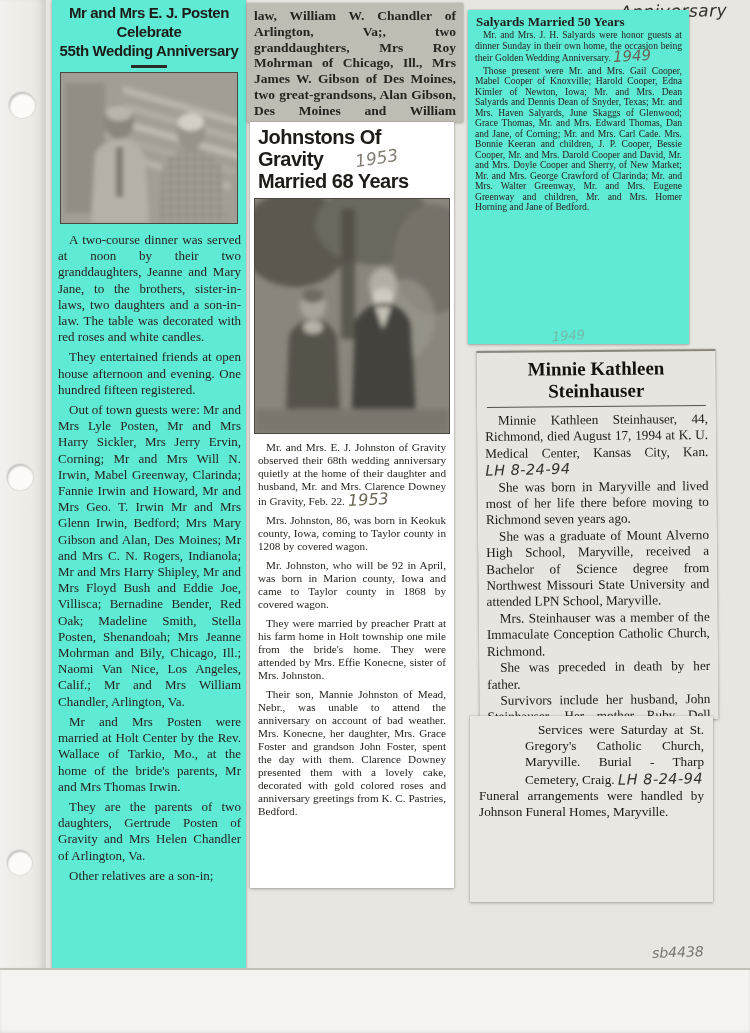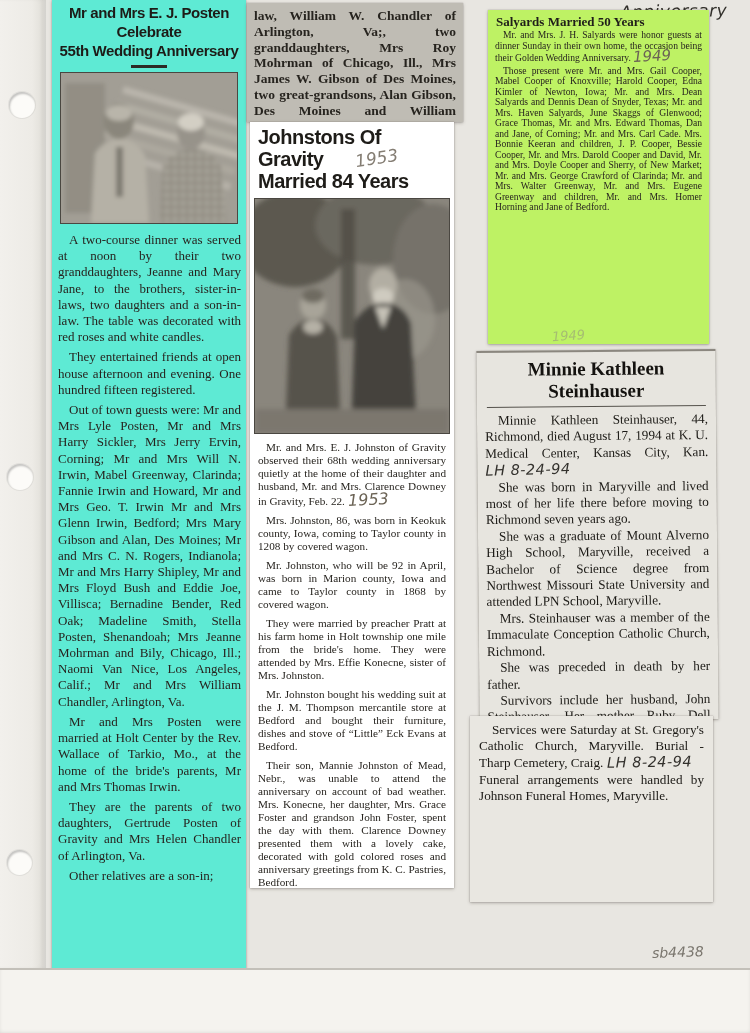--- a/index.html
+++ b/index.html
@@ -53,41 +53,41 @@
   .clip.johnston{left:250px;top:122px;width:204px;height:766px;background:#ffffff;}
   .johnston-head{
     margin:4px 8px 0;font-family:"Liberation Sans",sans-serif;font-weight:bold;
     font-size:20px;line-height:22px;letter-spacing:-0.5px;color:#1e1c18;
   }
   .johnston-head span{display:block;}
   .johnston-photo{width:194px;height:234px;margin:6px auto 0;}
   .johnston-body{padding:7px 8px 0;font-size:11.2px;line-height:13px;}
   .johnston-body p{margin-bottom:6px;text-indent:8px;}
   
-  .clip.salyards{left:488px;top:10px;width:221px;height:334px;background:#bef264;}
+  .clip.salyards{left:468px;top:10px;width:221px;height:334px;background:#5eead4;}
   .salyards-head{
     margin:4px 8px 1px;font-size:13px;line-height:15px;font-weight:bold;color:#201e1a;
   }
   .salyards-body{padding:0 7px;font-size:9.6px;line-height:10.5px;}
   .salyards-body p{margin-bottom:2px;text-indent:8px;}
   
   .clip.minnie{left:478px;top:350px;width:239px;height:368px;background:#e7e5df;
     transform:rotate(-0.5deg);color:#1b1915;border-top:2px solid #8b877f;}
   .minnie-head{
     margin:6px 4px 0;font-size:19px;line-height:22px;font-weight:bold;text-align:center;
     font-family:"Liberation Serif",serif;color:#14120f;
   }
   .minnie-head span{display:block;}
   .minnie-rule{height:1px;background:#55524c;margin:4px 10px 3px;}
   .minnie-body{padding:2px 8px 0;font-size:13.2px;line-height:16.4px;}
   .minnie-body p{text-indent:13px;margin-bottom:0;}
   .clip.minnie-cont{left:470px;top:716px;width:243px;height:186px;background:#e9e7e1;color:#1b1915;}
   .minnie-cont-body{padding:6px 9px 0;font-size:13.2px;line-height:16.2px;}
   .minnie-cont-body p{text-indent:0;margin-bottom:0;}
-  .minnie-cont-body p.ind{text-indent:13px;}
+  .minnie-cont-body p.ind{text-indent:13px;margin-left:46px;}
   
   .hand{font-family:"DejaVu Sans",sans-serif;font-style:italic;white-space:nowrap;}
   .hand.inline{display:inline-block;text-indent:0;}
   .hw-anniversary{position:absolute;left:620px;top:1px;font-size:17px;color:#33312c;transform:rotate(-1deg);letter-spacing:0.5px;}
   .hw-catalog{position:absolute;left:652px;top:944px;font-size:14px;color:#7a766e;transform:rotate(-2deg);}
   .hw-1953-photo{position:absolute;left:355px;top:148px;font-size:17px;color:#6f675b;opacity:0.85;transform:rotate(-9deg);}
   .hw-faint{position:absolute;left:552px;top:328px;font-size:13px;color:#8d897f;opacity:0.5;transform:rotate(-4deg);}
   .hand.pencil{color:#6b6355;font-size:15px;transform:rotate(-3deg);}
   .hand.pencil.big{font-size:16px;}
   .hand.pen{color:#33312d;font-size:14.5px;transform:rotate(-1deg);letter-spacing:0.5px;}
@@ -153,21 +153,21 @@
 
 <div class="clip chandler">
   <div class="chandler-body">
     <p>law, William W. Chandler of Arlington, Va;, two granddaughters, Mrs Roy Mohrman of Chicago, Ill., Mrs James W. Gibson of Des Moines, two great-grandsons, Alan Gibson, Des Moines and William Mohrman, Chicago, Ill.</p>
   </div>
 </div>
 
 <div class="clip johnston">
   <div class="johnston-head">
     <span>Johnstons Of Gravity</span>
-    <span>Married 84 Years</span>
+    <span>Married 68 Years</span>
   </div>
   <div class="photo-frame johnston-photo">
     <svg width="194" height="234" viewBox="0 0 194 234">
       <defs>
           <filter id="soft2">
             <feGaussianBlur stdDeviation="2.6"></feGaussianBlur>
           </filter>
         </defs>
       <rect width="194" height="234" fill="#8a867d"></rect>
       <g filter="url(#soft2)">
@@ -186,21 +186,20 @@
         <path d="M120 108 L128 130 L136 108 Z" fill="#c6c2b7"></path>
         <rect x="0" y="210" width="194" height="24" fill="#7b776e"></rect>
       </g>
     </svg>
   </div>
   <div class="johnston-body">
     <p><span>Mr. and Mrs. E. J. Johnston of Gravity observed their 68th wedding anniversary quietly at the home of their daughter and husband, Mr. and Mrs. Clarence Downey in Gravity, Feb. 22.</span> <span class="hand inline pencil big">1953</span></p>
     <p>Mrs. Johnston, 86, was born in Keokuk county, Iowa, coming to Taylor county in 1208 by covered wagon.</p>
     <p>Mr. Johnston, who will be 92 in April, was born in Marion county, Iowa and came to Taylor county in 1868 by covered wagon.</p>
     <p>They were married by preacher Pratt at his farm home in Holt township one mile from the bride's home. They were attended by Mrs. Effie Konecne, sister of Mrs. Johnston.</p>
-    <p>Mr. Johnston bought his wedding suit at the J. M. Thompson mercantile store at Bedford and bought their furniture, dishes and stove of “Little” Eck Evans at Bedford.</p>
     <p>Their son, Mannie Johnston of Mead, Nebr., was unable to attend the anniversary on account of bad weather. Mrs. Konecne, her daughter, Mrs. Grace Foster and grandson John Foster, spent the day with them. Clarence Downey presented them with a lovely cake, decorated with gold colored roses and anniversary greetings from K. C. Pastries, Bedford.</p>
   </div>
 </div>
 <div class="hand hw-1953-photo">1953</div>
 
 <div class="clip salyards">
   <div class="salyards-head">Salyards Married 50 Years</div>
   <div class="salyards-body">
     <p><span>Mr. and Mrs. J. H. Salyards were honor guests at dinner Sunday in their own home, the occasion being their Golden Wedding Anniversary.</span> <span class="hand inline pencil">1949</span></p>
     <p>Those present were Mr. and Mrs. Gail Cooper, Mabel Cooper of Knoxville; Harold Cooper, Edna Kimler of Newton, Iowa; Mr. and Mrs. Dean Salyards and Dennis Dean of Snyder, Texas; Mr. and Mrs. Haven Salyards, June Skaggs of Glenwood; Grace Thomas, Mr. and Mrs. Edward Thomas, Dan and Jane, of Corning; Mr. and Mrs. Carl Cade. Mrs. Bonnie Keeran and children, J. P. Cooper, Bessie Cooper, Mr. and Mrs. Darold Cooper and David, Mr. and Mrs. Doyle Cooper and Sherry, of New Market; Mr. and Mrs. George Crawford of Clarinda; Mr. and Mrs. Walter Greenway, Mr. and Mrs. Eugene Greenway and children, Mr. and Mrs. Homer Horning and Jane of Bedford.</p>

